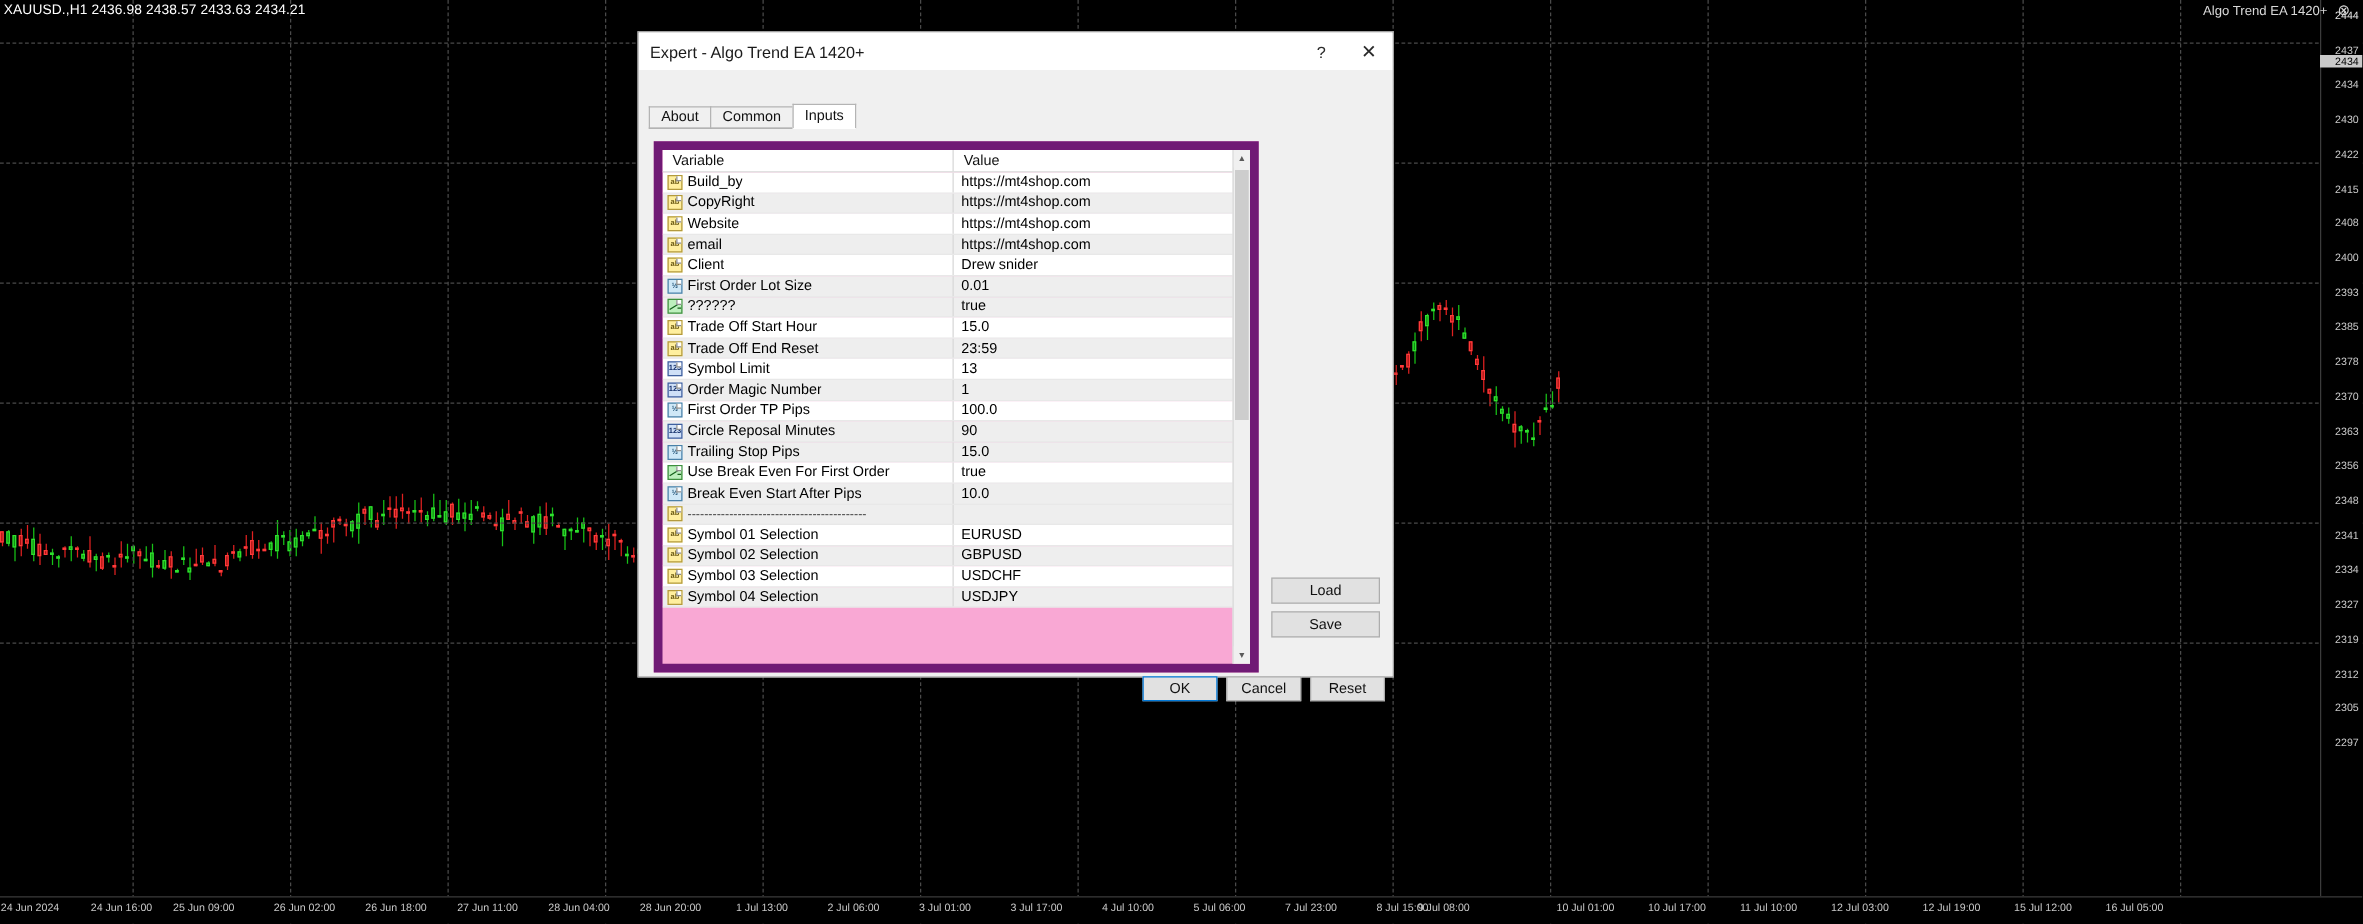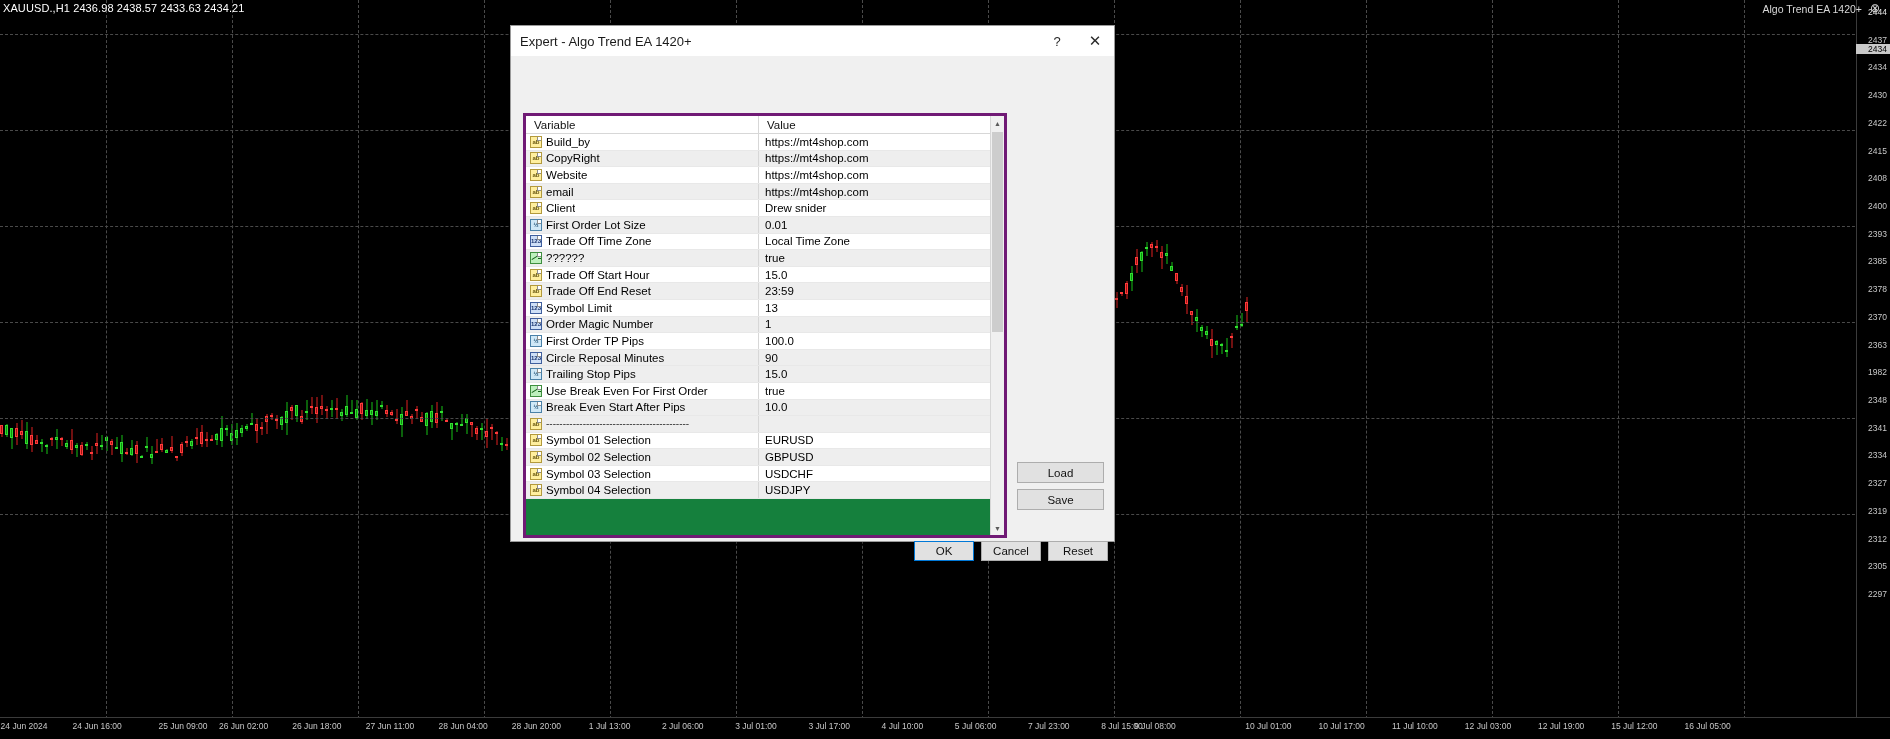--- a/index.html
+++ b/index.html
@@ -152,22 +152,22 @@
     border-bottom: 1px solid #ffffff;
     height: 20px;
     z-index: 4;
   }
 
   
   #table-panel {
     position: absolute;
     left: 12px; top: 57px;
     width: 484px; height: 425px;
-    background: #15803d;
-    border: 3px solid #701a75;
+    background: #f9a8d4;
+    border: 7px solid #701a75;
     overflow: hidden;
   }
   #table-head {
     display: flex;
     height: 18px;
     border-bottom: 1px solid #d7d7d7;
     background: #ffffff;
   }
   #table-head .th {
     font-size: 11.5px; color: #111;
@@ -845,35 +845,35 @@
       <div class="price-tick" style="top: 91.1429px;">2430</div>
       <div class="price-tick" style="top: 118.857px;">2422</div>
       <div class="price-tick" style="top: 146.571px;">2415</div>
       <div class="price-tick" style="top: 174.286px;">2408</div>
       <div class="price-tick" style="top: 202px;">2400</div>
       <div class="price-tick" style="top: 229.714px;">2393</div>
       <div class="price-tick" style="top: 257.429px;">2385</div>
       <div class="price-tick" style="top: 285.143px;">2378</div>
       <div class="price-tick" style="top: 312.857px;">2370</div>
       <div class="price-tick" style="top: 340.571px;">2363</div>
-      <div class="price-tick" style="top: 368.286px;">1982</div>
+      <div class="price-tick" style="top: 368.286px;">2356</div>
       <div class="price-tick" style="top: 396px;">2348</div>
       <div class="price-tick" style="top: 423.714px;">2341</div>
       <div class="price-tick" style="top: 451.429px;">2334</div>
       <div class="price-tick" style="top: 479.143px;">2327</div>
       <div class="price-tick" style="top: 506.857px;">2319</div>
       <div class="price-tick" style="top: 534.571px;">2312</div>
       <div class="price-tick" style="top: 562.286px;">2305</div>
       <div class="price-tick" style="top: 590px;">2297</div>
       <div id="price-current" style="top: 44px;">2434</div>
     </div>
   <div id="time-scale">
       <div class="time-tick" style="left: 24px;">24 Jun 2024</div>
       <div class="time-tick" style="left: 97.2px;">24 Jun 16:00</div>
-      <div class="time-tick" style="left: 183px;">25 Jun 09:00</div>
+      <div class="time-tick" style="left: 163px;">25 Jun 09:00</div>
       <div class="time-tick" style="left: 243.6px;">26 Jun 02:00</div>
       <div class="time-tick" style="left: 316.8px;">26 Jun 18:00</div>
       <div class="time-tick" style="left: 390px;">27 Jun 11:00</div>
       <div class="time-tick" style="left: 463.2px;">28 Jun 04:00</div>
       <div class="time-tick" style="left: 536.4px;">28 Jun 20:00</div>
       <div class="time-tick" style="left: 609.6px;">1 Jul 13:00</div>
       <div class="time-tick" style="left: 682.8px;">2 Jul 06:00</div>
       <div class="time-tick" style="left: 756px;">3 Jul 01:00</div>
       <div class="time-tick" style="left: 829.2px;">3 Jul 17:00</div>
       <div class="time-tick" style="left: 902.4px;">4 Jul 10:00</div>
@@ -914,20 +914,25 @@
 <div id="dialog">
 
   <div id="titlebar">
     <div id="dialog-title">Expert - Algo Trend EA 1420+</div>
     <div class="title-btn">?</div>
     <div class="title-btn close">✕</div>
   </div>
 
   <div id="dialog-body">
 
+    <div id="tabstrip">
+        <div class="tab">About</div>
+        <div class="tab">Common</div>
+        <div class="tab active">Inputs</div>
+      </div>
 
     <div id="table-panel">
       <div id="table-head">
         <div class="th col-var">Variable</div>
         <div class="th col-val">Value</div>
       </div>
       <div id="rows">
           <div class="row">
             <div class="cell-var">
               <span class="ticon string">ab</span>
@@ -962,27 +967,20 @@
               <span class="var-label">Client</span>
             </div>
             <div class="cell-val">Drew snider</div>
           </div>
           <div class="row alt">
             <div class="cell-var">
               <span class="ticon double">½</span>
               <span class="var-label">First Order Lot Size</span>
             </div>
             <div class="cell-val">0.01</div>
-          </div>
-          <div class="row">
-            <div class="cell-var">
-              <span class="ticon integer">123</span>
-              <span class="var-label">Trade Off Time Zone</span>
-            </div>
-            <div class="cell-val">Local Time Zone</div>
           </div>
           <div class="row alt">
             <div class="cell-var">
               <span class="ticon bool">
                 <span class="glyph"></span>
               </span>
               <span class="var-label">??????</span>
             </div>
             <div class="cell-val">true</div>
           </div>

